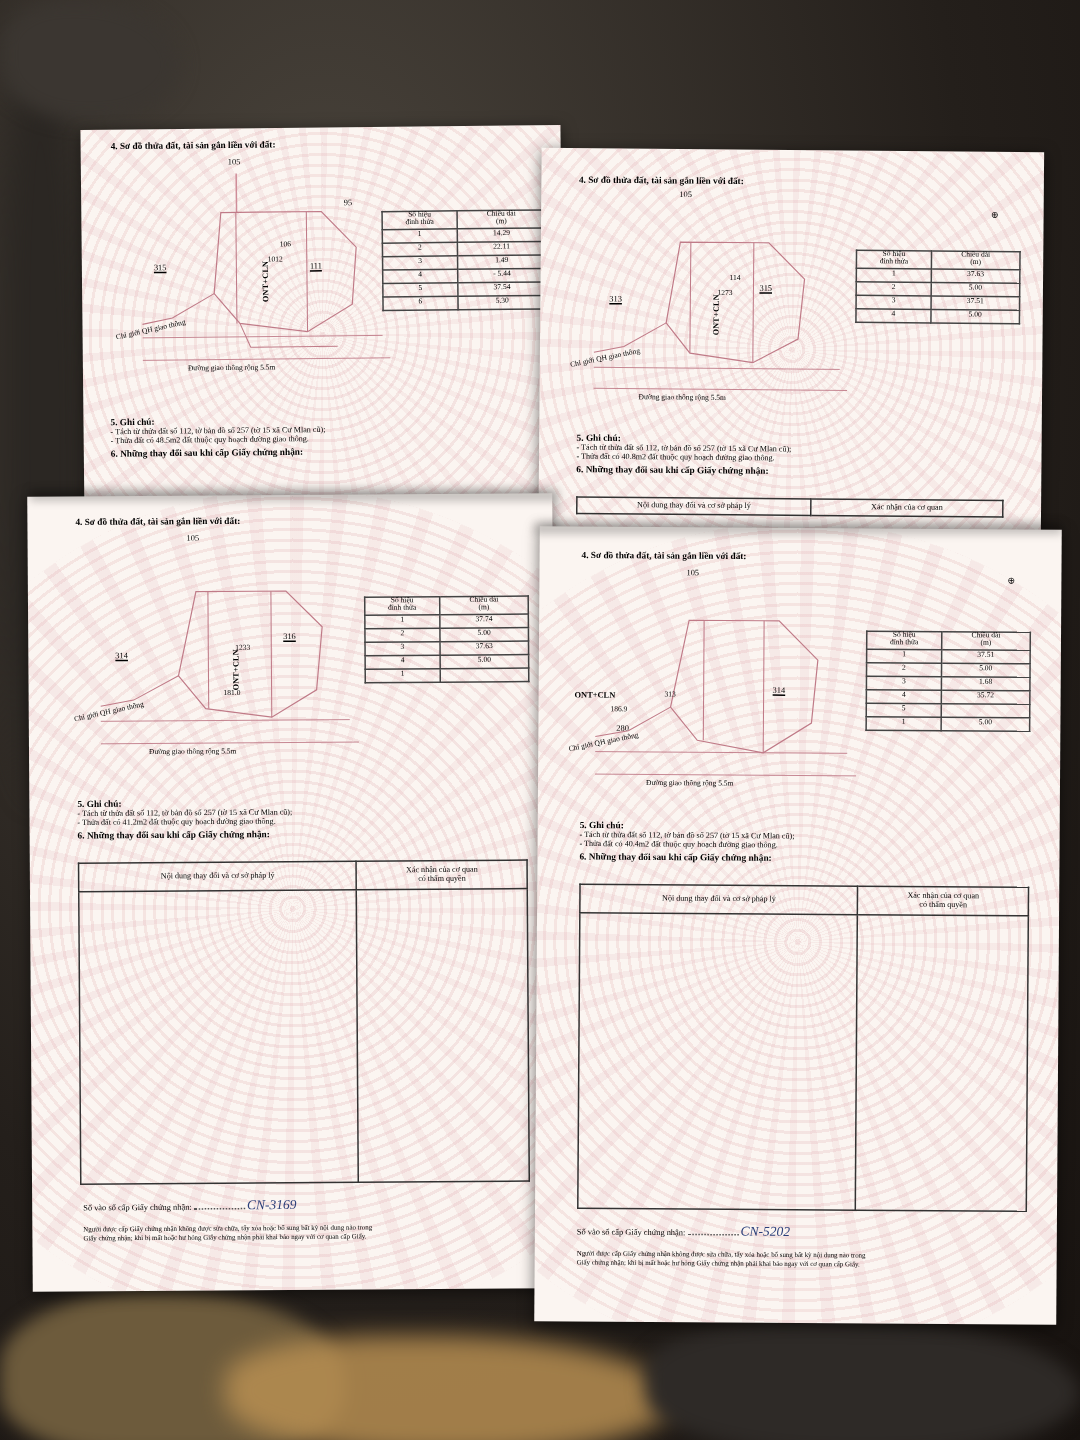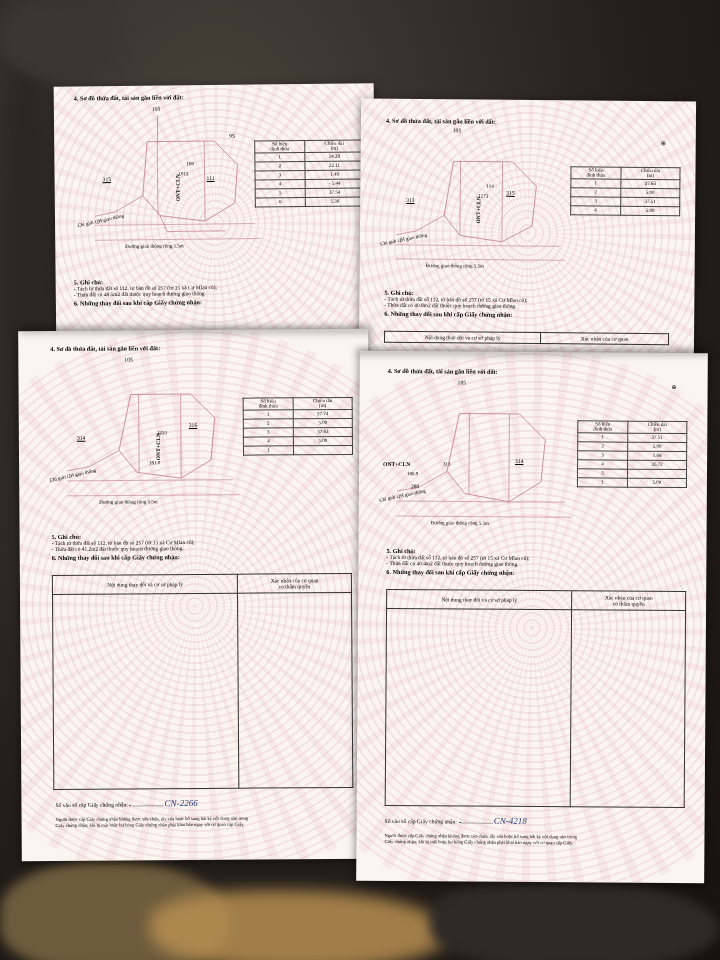--- a/index.html
+++ b/index.html
@@ -293,21 +293,21 @@
         <tr>
               <td style="height:192px;"></td>
               <td></td>
             </tr>
       </tbody>
         </table>
 
       <div class="signline" style="position:absolute;left:34px;top:468px;">
         <span>Số vào sổ cấp Giấy chứng nhận:</span>
         <span class="dotted" style="width:34px;"></span>
-        <span class="handwrite">CN-<span>2266</span></span>
+        <span class="handwrite">CN-<span>3169</span></span>
       </div>
       <div class="footnote" style="position:absolute;left:34px;top:486px;width:300px;">
         <div>Người được cấp Giấy chứng nhận không được sửa chữa, tẩy xóa hoặc bổ sung bất kỳ nội dung nào trong</div>
         <div>Giấy chứng nhận; khi bị mất hoặc hư hỏng Giấy chứng nhận phải khai báo ngay với cơ quan cấp Giấy.</div>
       </div>
     </div>
   </div>
 
   <div class="sheet" id="sheet-bottom-right">
     <div class="inner">
@@ -385,21 +385,21 @@
         <tr>
               <td style="height:194px;"></td>
               <td></td>
             </tr>
       </tbody>
         </table>
 
       <div class="signline" style="position:absolute;left:28px;top:464px;">
         <span>Số vào sổ cấp Giấy chứng nhận:</span>
         <span class="dotted" style="width:34px;"></span>
-        <span class="handwrite">CN-<span>4218</span></span>
+        <span class="handwrite">CN-<span>5202</span></span>
       </div>
       <div class="footnote" style="position:absolute;left:28px;top:482px;width:300px;">
         <div>Người được cấp Giấy chứng nhận không được sửa chữa, tẩy xóa hoặc bổ sung bất kỳ nội dung nào trong</div>
         <div>Giấy chứng nhận; khi bị mất hoặc hư hỏng Giấy chứng nhận phải khai báo ngay với cơ quan cấp Giấy.</div>
       </div>
     </div>
   </div>
 
   <div class="edge-shadow" style="left:20px;top:326px;width:352px;height:8px;"></div>
   <div class="edge-shadow" style="left:356px;top:348px;width:352px;height:8px;"></div>

